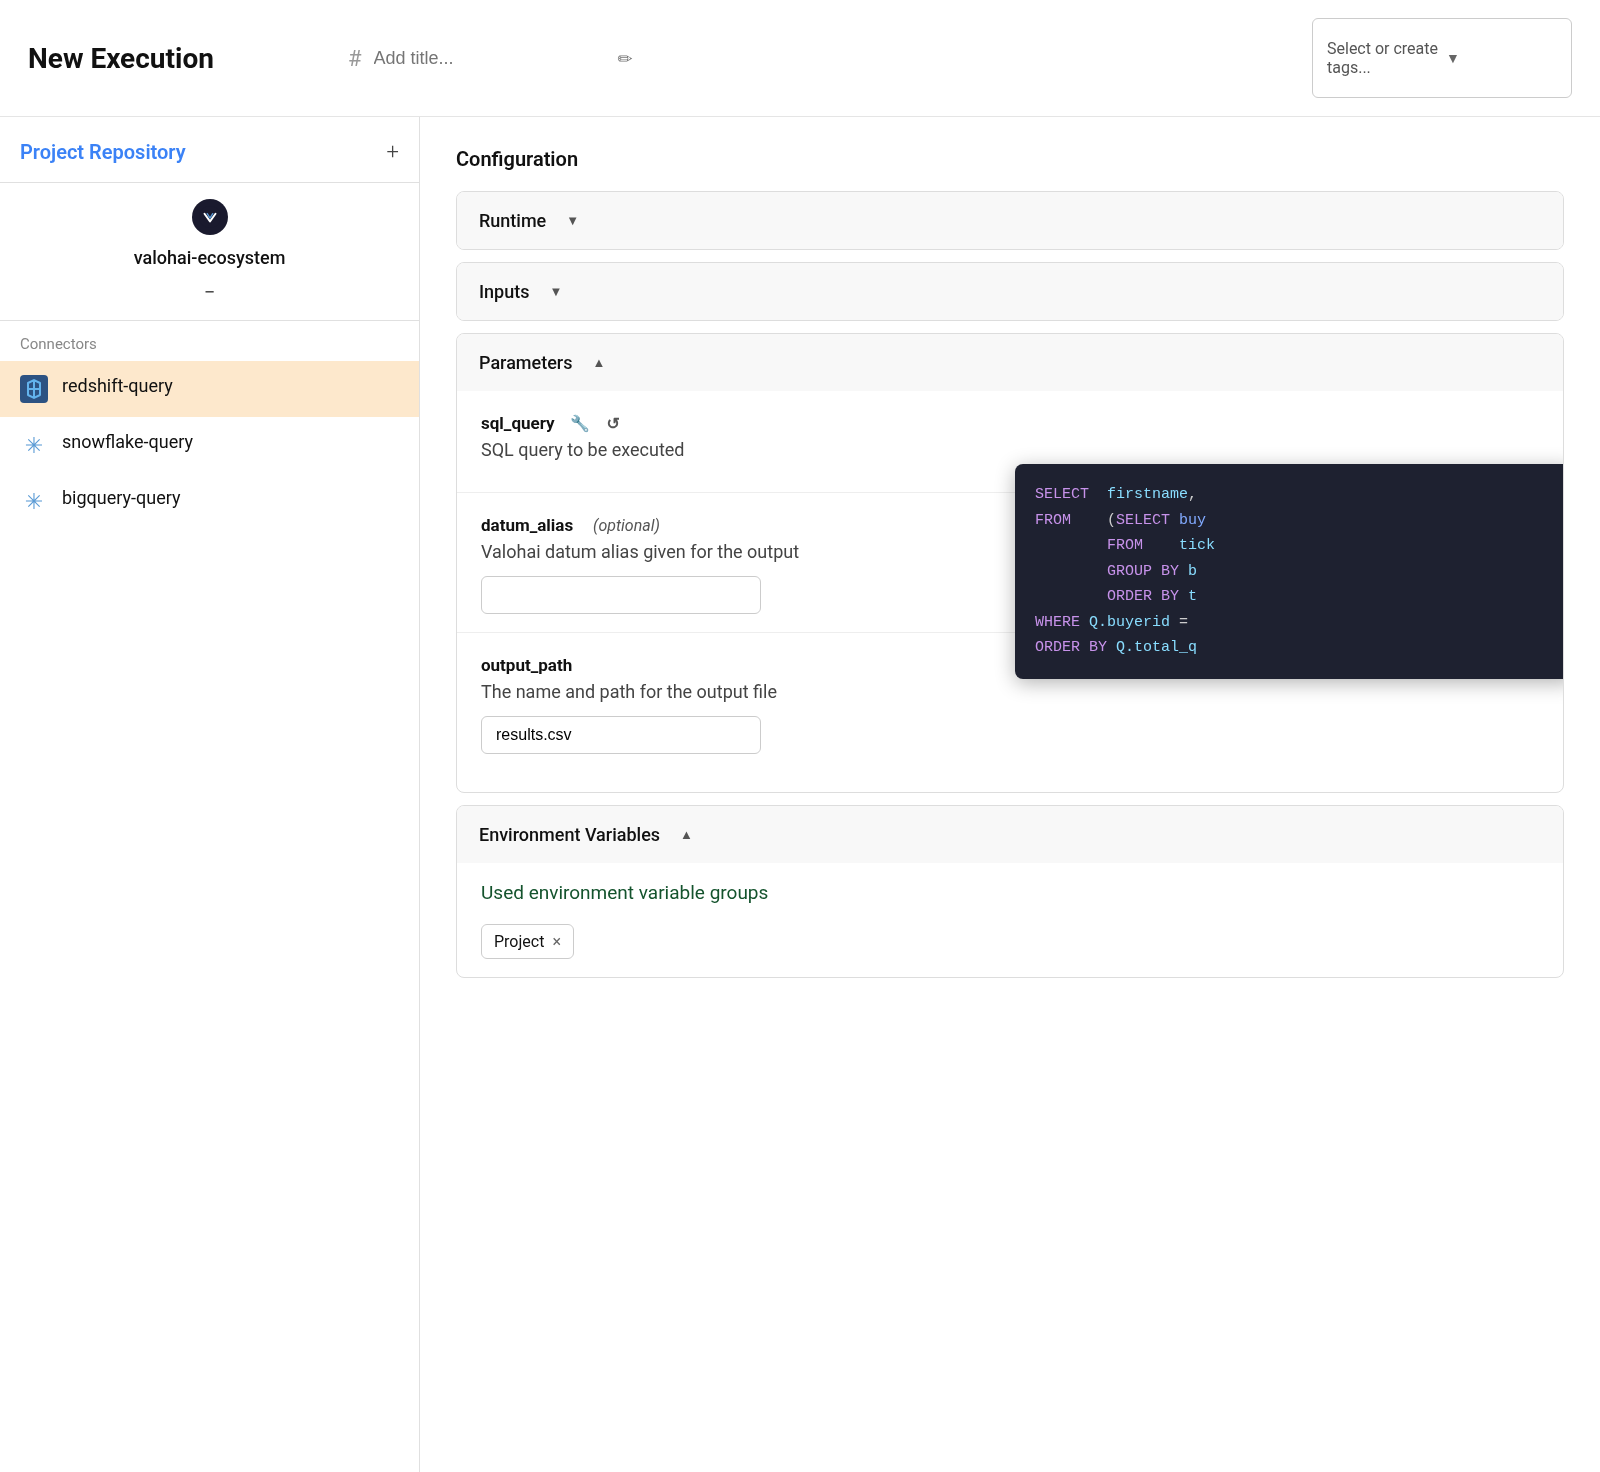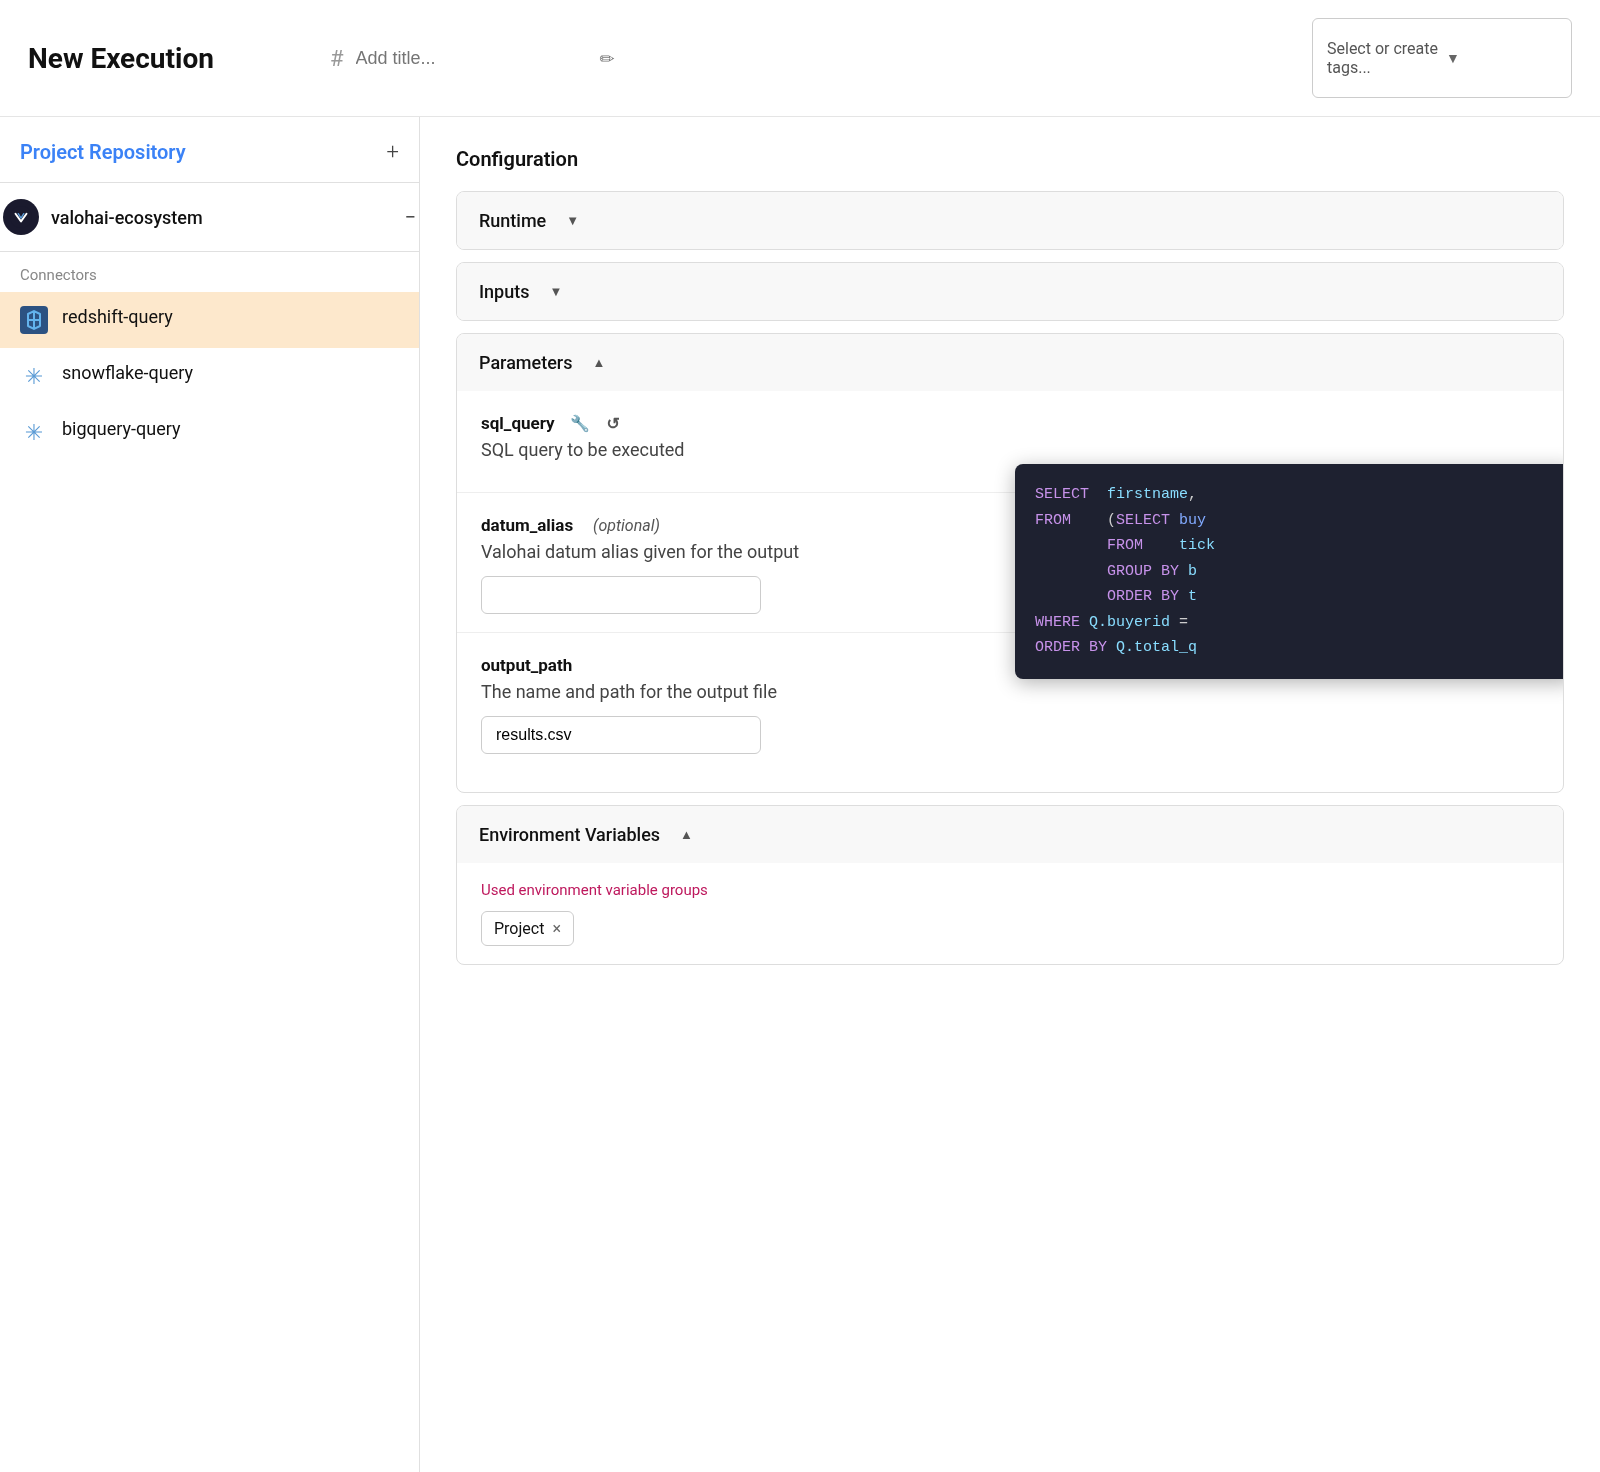--- a/index.html
+++ b/index.html
@@ -11,21 +11,21 @@
       min-height: 1472px;
       overflow-x: hidden;
     }
 
     
     .header {
       display: flex;
       align-items: center;
       padding: 18px 28px;
       border-bottom: 1px solid #e5e5e5;
-      gap: 22px;
+      gap: 40px;
       background: #fff;
     }
     .header-title {
       font-size: 28px;
       font-weight: 700;
       color: #111;
       min-width: 280px;
     }
     .header-title-section {
       display: flex;
@@ -102,23 +102,24 @@
       font-size: 22px;
       color: #444;
       cursor: pointer;
       font-weight: 300;
     }
 
     
     .repo-item {
       display: flex;
       align-items: center;
-      padding: 16px 3px;
+      padding: 16px 20px;
       border-bottom: 1px solid #e0e0e0;
       gap: 12px;
+      flex-direction: column;
     }
     .repo-avatar {
       width: 36px;
       height: 36px;
       border-radius: 50%;
       background: #1a1a2e;
       display: flex;
       align-items: center;
       justify-content: center;
       flex-shrink: 0;
@@ -286,23 +287,23 @@
       font-size: 16px;
       color: #555;
       cursor: pointer;
     }
 
     
     .env-var-body {
       padding: 18px 24px;
     }
     .env-var-label {
-      font-size: 15px;
-      color: #be185d;
-      margin-bottom: 12px;
+      font-size: 19px;
+      color: #14532d;
+      margin-bottom: 20px;
     }
     .env-tag {
       display: inline-flex;
       align-items: center;
       border: 1px solid #ccc;
       border-radius: 6px;
       padding: 7px 12px;
       font-size: 16px;
       color: #111;
       gap: 8px;

